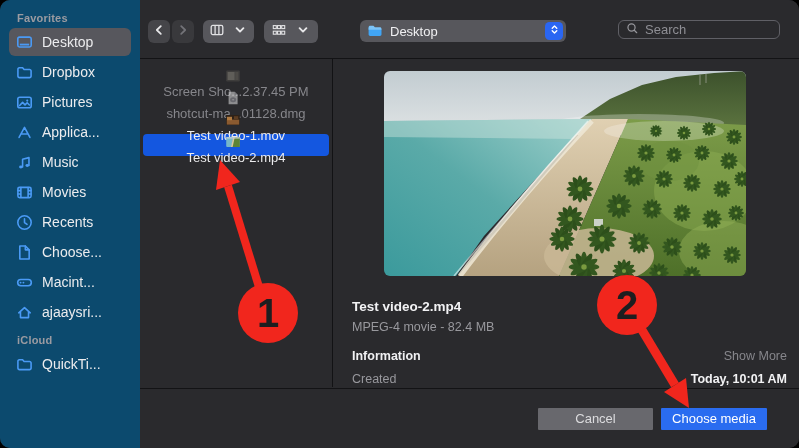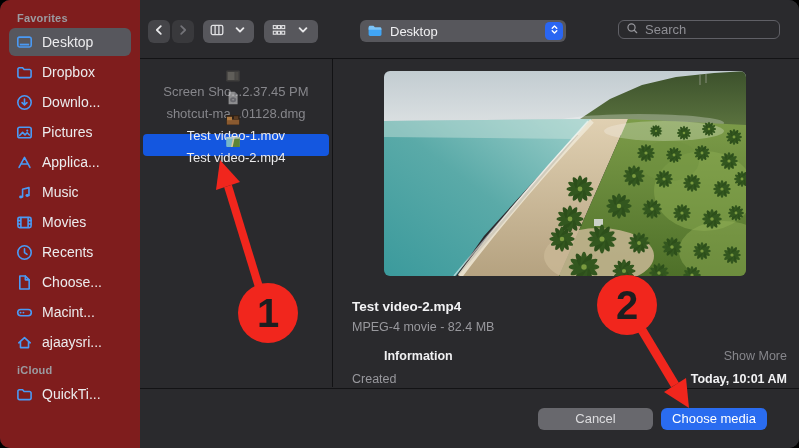--- a/index.html
+++ b/index.html
@@ -1,21 +1,21 @@
 <!DOCTYPE html>
 <html><head>
 <meta charset="utf-8">
 <style>
   html,body{margin:0;padding:0;background:#000;}
   body{width:799px;height:448px;overflow:hidden;font-family:"Liberation Sans","DejaVu Sans",sans-serif;
        -webkit-font-smoothing:antialiased;}
   .window{position:relative;width:799px;height:448px;background:#2a2a2d;border-radius:10px;overflow:hidden;}
 
   
-  .sidebar{position:absolute;left:0;top:0;bottom:0;width:140px;background:#7f1d1d;box-sizing:border-box;padding-top:6px;}
+  .sidebar{position:absolute;left:0;top:0;bottom:0;width:140px;background:#0c4a6e;box-sizing:border-box;padding-top:6px;}
   .section-label{color:#9b9ba1;font-size:11px;font-weight:bold;padding:6px 0 2px 17px;letter-spacing:.2px;}
   .side-list{list-style:none;margin:0;padding:0;}
   .side-item{display:flex;align-items:center;height:28px;margin:2px 9px;padding:0 5px;border-radius:6px;
              color:#ececee;font-size:14px;cursor:default;}
   .side-item.selected{background:#57575d;}
   .side-icon{width:20px;height:20px;margin-right:8px;display:flex;align-items:center;justify-content:center;flex:none;}
   .side-icon svg{width:17px;height:17px;}
   .side-label{white-space:nowrap;overflow:hidden;}
 
   
@@ -55,30 +55,30 @@
   .file-icon{width:16px;height:16px;margin-right:7px;display:flex;align-items:center;flex:none;}
   .file-icon svg{width:16px;height:16px;}
 
   .preview-col{flex:1;position:relative;}
   .preview-img{position:absolute;left:51px;top:12px;width:362px;height:205px;border-radius:6px;overflow:hidden;}
   .meta{position:absolute;left:19px;right:12px;top:240px;}
   .meta-title{color:#f2f2f4;font-size:13.5px;font-weight:bold;}
   .meta-sub{color:#98989d;font-size:12.5px;margin-top:6px;}
   .meta-row{display:flex;justify-content:space-between;align-items:baseline;}
   .meta-info{margin-top:15px;}
-  .info-heading{color:#f0f0f2;font-size:12.5px;font-weight:bold;margin-left:32px;}
+  .info-heading{color:#f0f0f2;font-size:12.5px;font-weight:bold;}
   .show-more{color:#86868b;font-size:12.5px;}
   .meta-created{margin-top:9px;}
   .created-label{color:#98989d;font-size:12.5px;}
   .created-value{color:#f2f2f4;font-size:12.5px;font-weight:bold;}
 
   
   .footer{position:absolute;left:0;right:0;bottom:0;height:60px;background:#2a2a2d;border-top:1px solid #131315;
           display:flex;align-items:center;justify-content:flex-end;gap:8px;padding-right:32px;box-sizing:border-box;}
-  .btn{height:22px;border-radius:6px;border:none;font-size:13px;display:flex;align-items:center;justify-content:center;
+  .btn{height:22px;border-radius:1px;border:none;font-size:13px;display:flex;align-items:center;justify-content:center;
        font-family:"Liberation Sans","DejaVu Sans",sans-serif;}
   .btn-cancel{width:115px;background:#68686d;color:#dcdcde;}
   .btn-primary{width:106px;background:#2a6cf0;color:#ffffff;}
 
   
   .ann-layer{position:absolute;inset:0;pointer-events:none;}
   .ann-circle{position:absolute;width:60px;height:60px;border-radius:50%;background:#f1261d;color:#1e1e20;
               font-size:40px;font-weight:bold;display:flex;align-items:center;justify-content:center;}
   .circle-1{left:238px;top:283px;}
   .circle-2{left:597px;top:275px;}
@@ -106,31 +106,20 @@
           </li>
           <li class="side-item">
             <span class="side-icon">
               <svg viewBox="0 0 16 16">
                 <g fill="none" stroke="#4a9af5" stroke-width="1.5" stroke-linecap="round" stroke-linejoin="round">
                   <path d="M1.8 5.2 v6.2 a1.4 1.4 0 0 0 1.4 1.4 h9.6 a1.4 1.4 0 0 0 1.4 -1.4 V6.6 a1.4 1.4 0 0 0 -1.4 -1.4 H7.6 L6.2 3.6 H3.2 a1.4 1.4 0 0 0 -1.4 1.6 z"></path>
                 </g>
               </svg>
             </span>
             <span class="side-label">Dropbox</span>
-          </li>
-          <li class="side-item">
-            <span class="side-icon">
-              <svg viewBox="0 0 16 16">
-                <g fill="none" stroke="#4a9af5" stroke-width="1.5" stroke-linecap="round" stroke-linejoin="round">
-                  <circle cx="8" cy="8" r="6.3"></circle>
-                  <path d="M8 4.8 v5.4 M5.7 8.1 L8 10.4 l2.3 -2.3"></path>
-                </g>
-              </svg>
-            </span>
-            <span class="side-label">Downlo...</span>
           </li>
           <li class="side-item">
             <span class="side-icon">
               <svg viewBox="0 0 16 16">
                 <g fill="none" stroke="#4a9af5" stroke-width="1.5" stroke-linecap="round" stroke-linejoin="round">
                   <rect x="1.7" y="3" width="12.6" height="10" rx="1.8"></rect>
                   <path d="M3.4 10.8 l2.8 -2.9 2.3 2.3 2 -2 2.1 2.1"></path>
                 </g>
                 <circle cx="10.6" cy="6.2" r="1" fill="#4a9af5"></circle>
               </svg>

